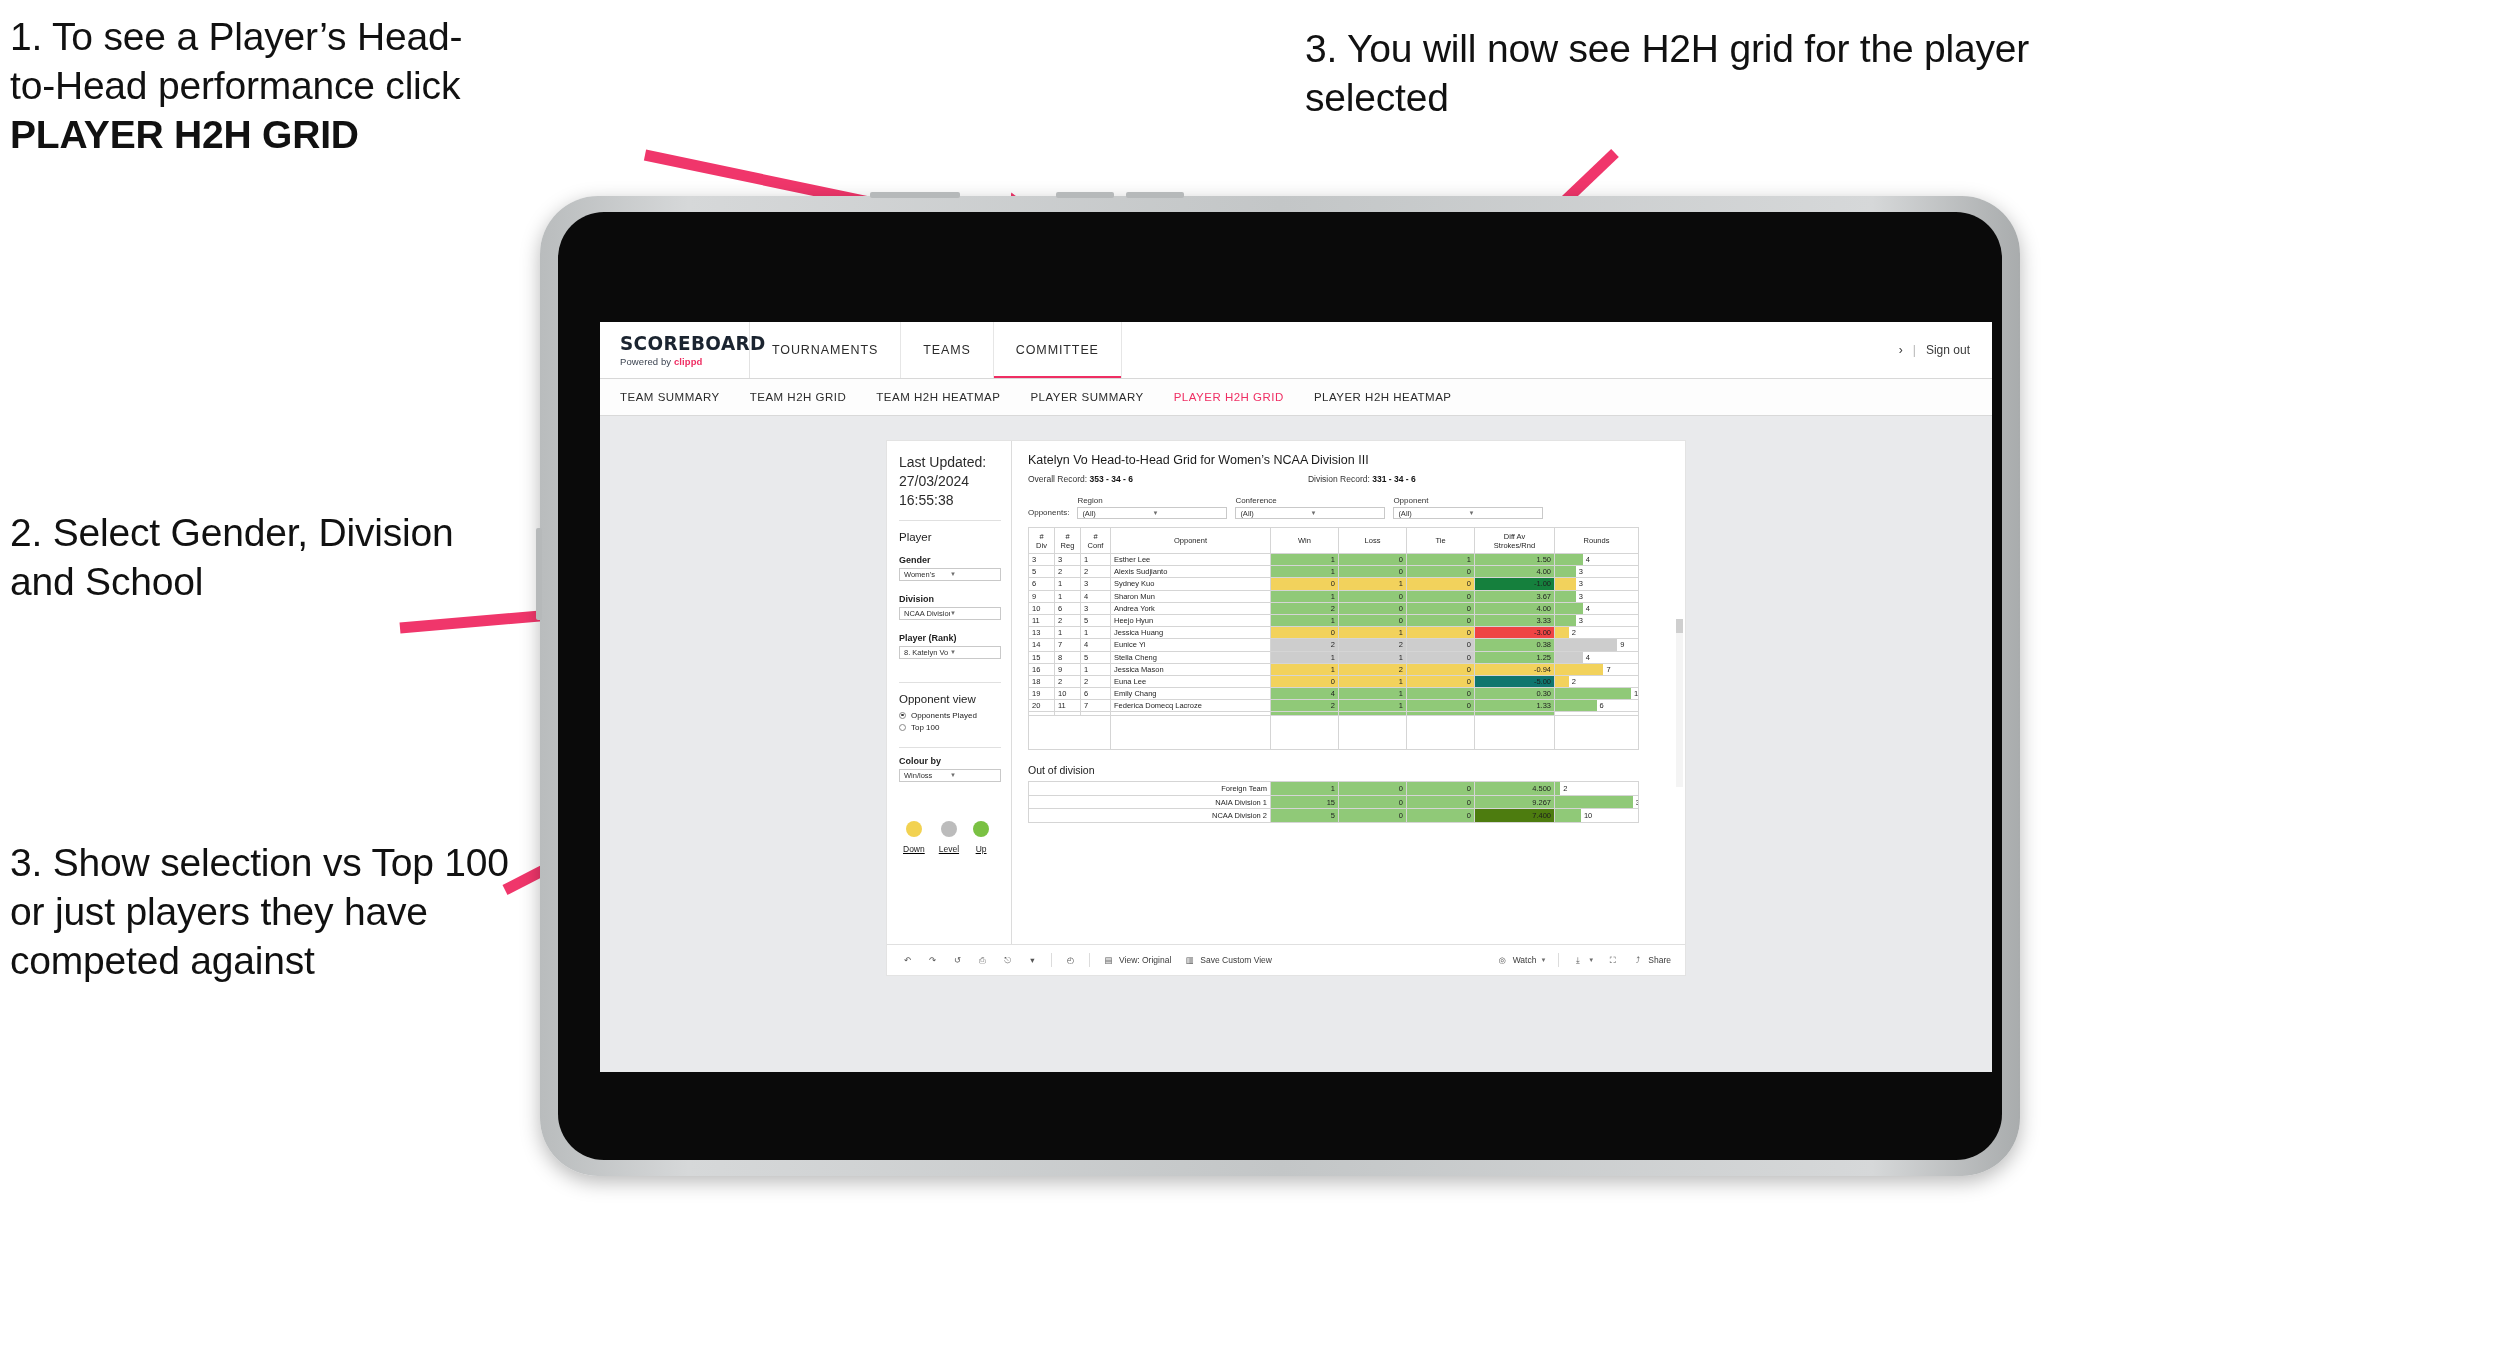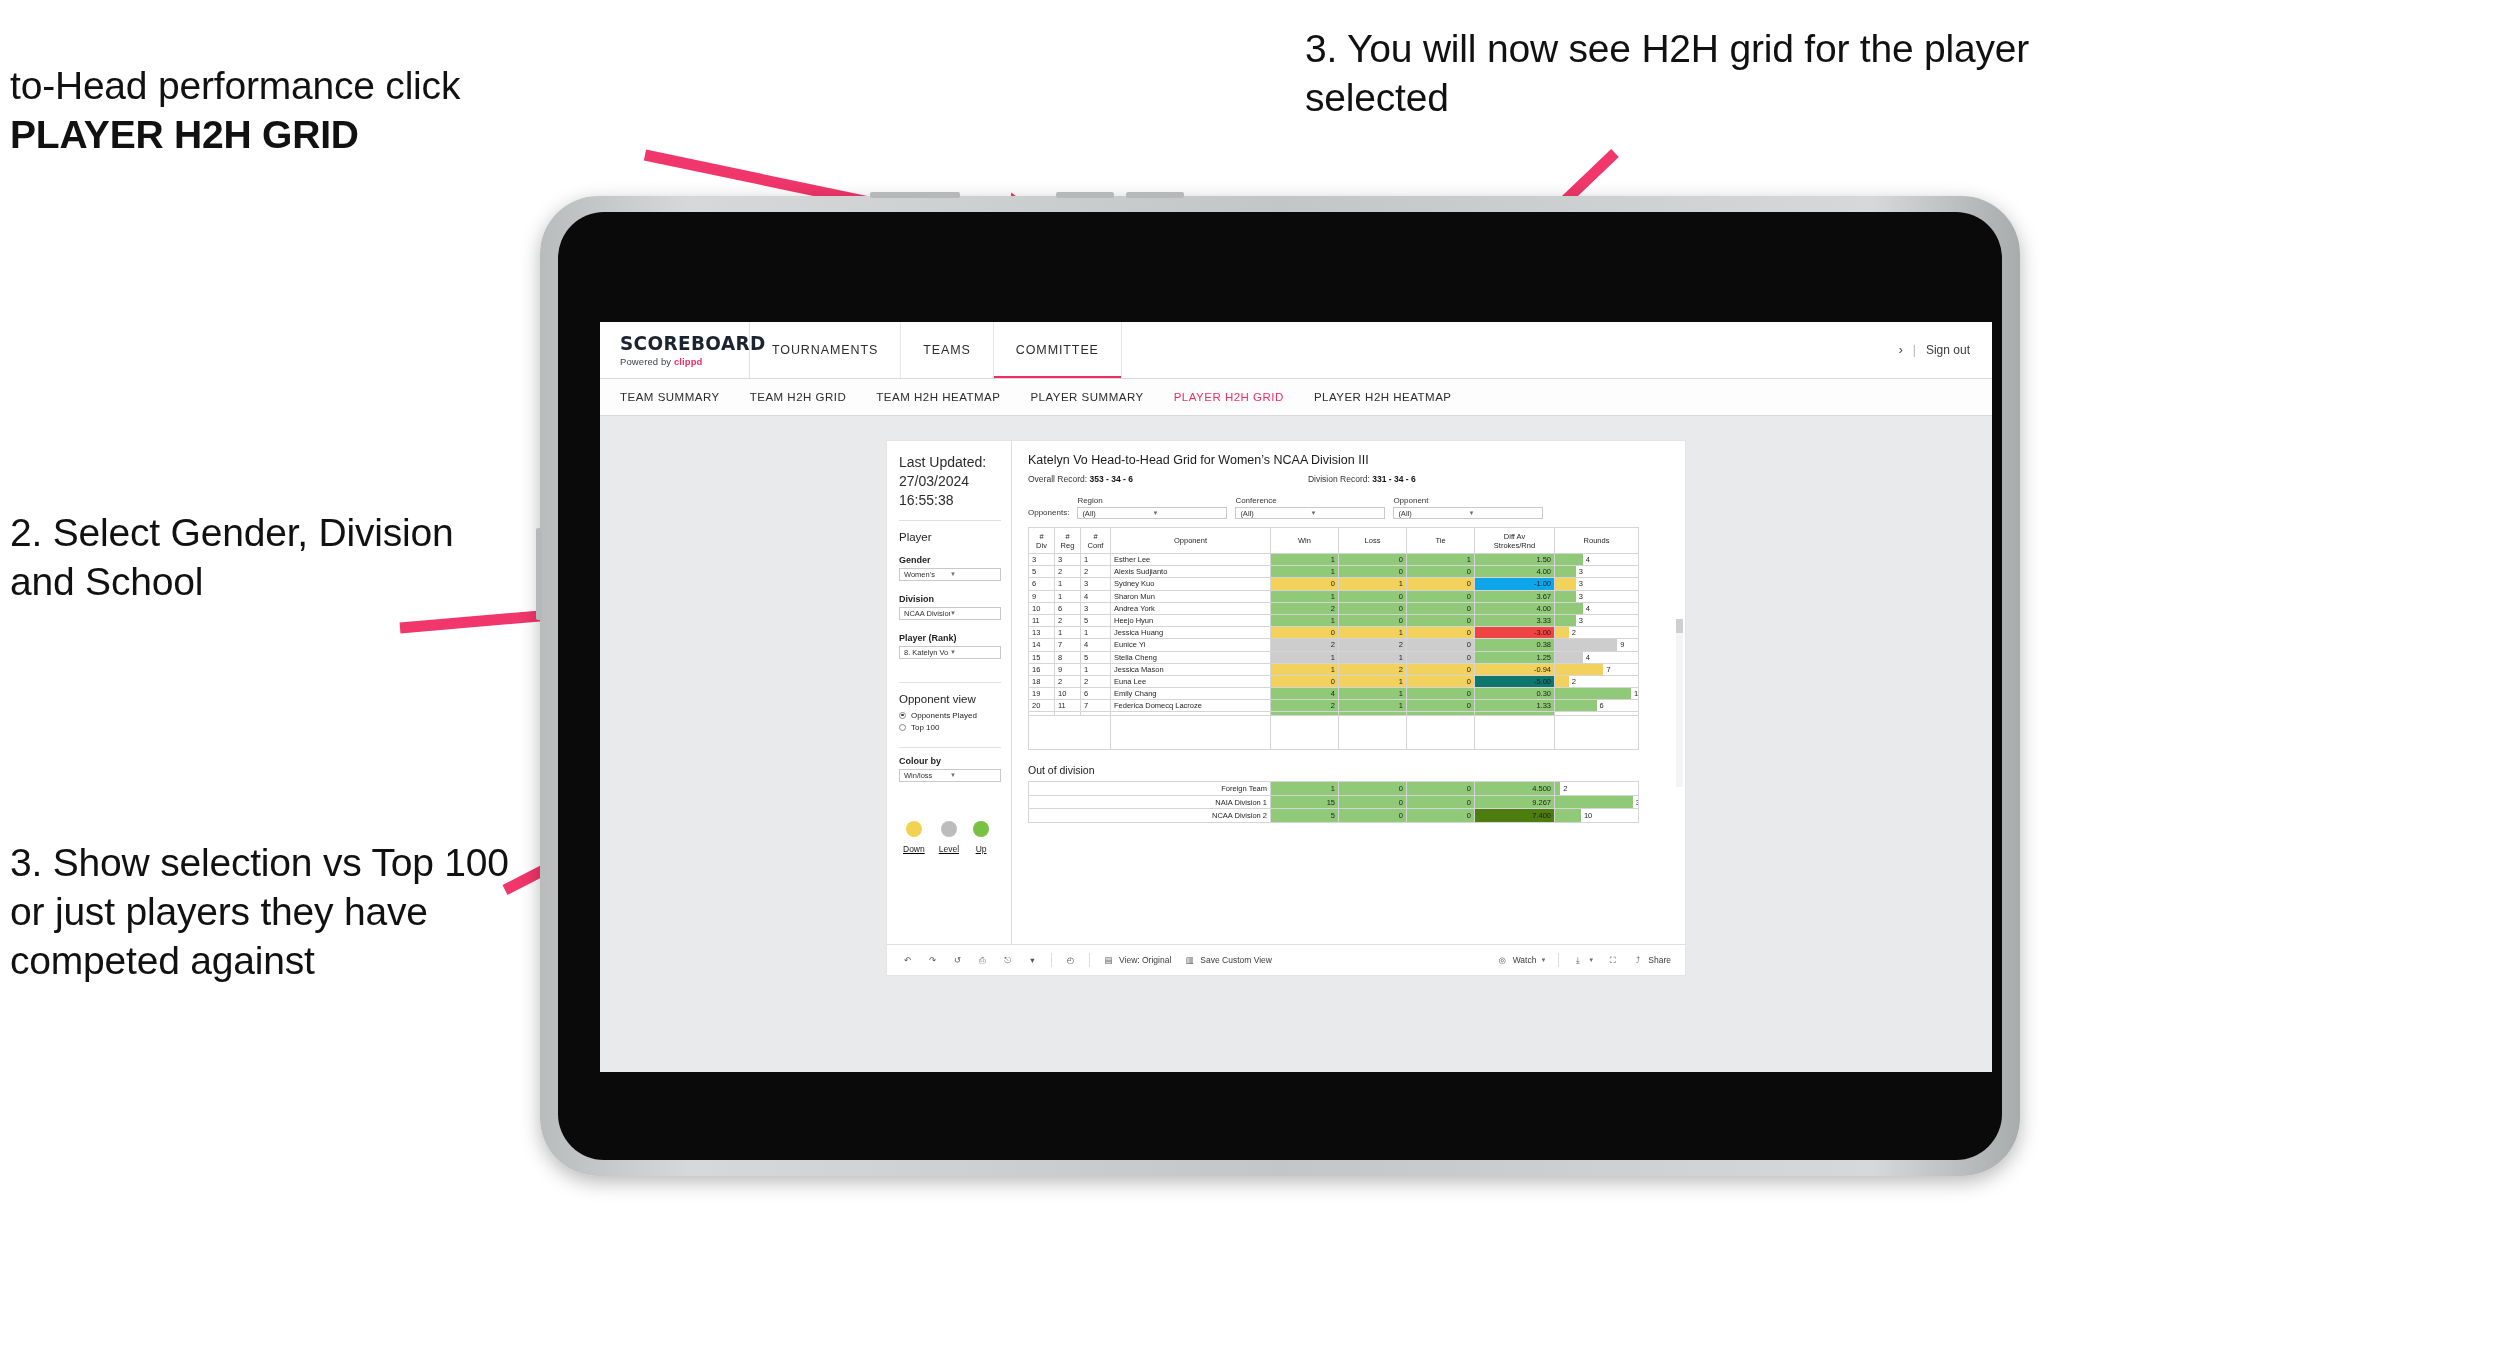--- a/index.html
+++ b/index.html
@@ -164,21 +164,21 @@
   .tb-item{display:flex;align-items:center;gap:4px;cursor:pointer;white-space:nowrap;}
   .tb-sep{width:1px;height:14px;background:#dcdcdc;}
   .tb-spacer{flex:1;}
 </style>
 </head>
 <body>
 
 <div class="stage">
 
   <div class="callout" id="callout-1">
-    <br>
+    <span>1. To see a Player’s Head-</span><br>
     <span>to-Head performance click</span><br>
     <b>PLAYER H2H GRID</b>
   </div>
 
   <div class="callout" id="callout-2">2. Select Gender, Division and School</div>
   <div class="callout" id="callout-3">3. Show selection vs Top 100 or just players they have competed against</div>
   <div class="callout" id="callout-4">3. You will now see H2H grid for the player selected</div>
 
   <svg class="arrow" style="left:640px;top:150px;" width="500" height="120" viewBox="0 0 500 120">
     <defs>
@@ -403,21 +403,21 @@
                       </td>
                     </tr>
                     <tr>
                       <td class="c-num">6</td>
                       <td class="c-num">1</td>
                       <td class="c-num">3</td>
                       <td class="c-opp">Sydney Kuo</td>
                       <td class="c-val" style="background: rgb(242, 210, 92);">0</td>
                       <td class="c-val" style="background: rgb(242, 210, 92);">1</td>
                       <td class="c-val" style="background: rgb(242, 210, 92);">0</td>
-                      <td class="c-val" style="background: #0ea5e9;">-1.00</td>
+                      <td class="c-val" style="background: #15803d;">-1.00</td>
                       <td class="c-rounds">
                         <span class="bar" style="width:25%;background:#f2d25c"></span>
                         <span class="bar-lbl" style="left:calc(25% + 3px)">3</span>
                       </td>
                     </tr>
                     <tr>
                       <td class="c-num">9</td>
                       <td class="c-num">1</td>
                       <td class="c-num">4</td>
                       <td class="c-opp">Sharon Mun</td>

